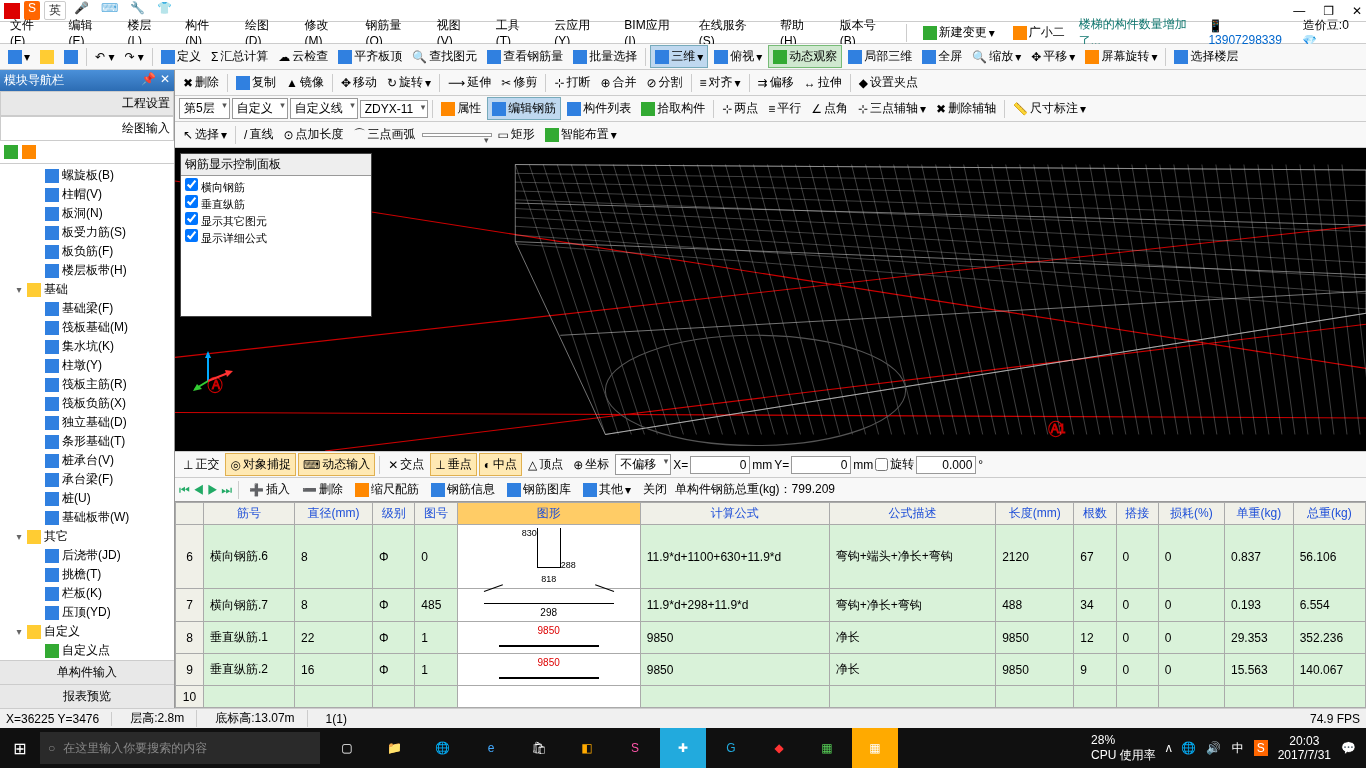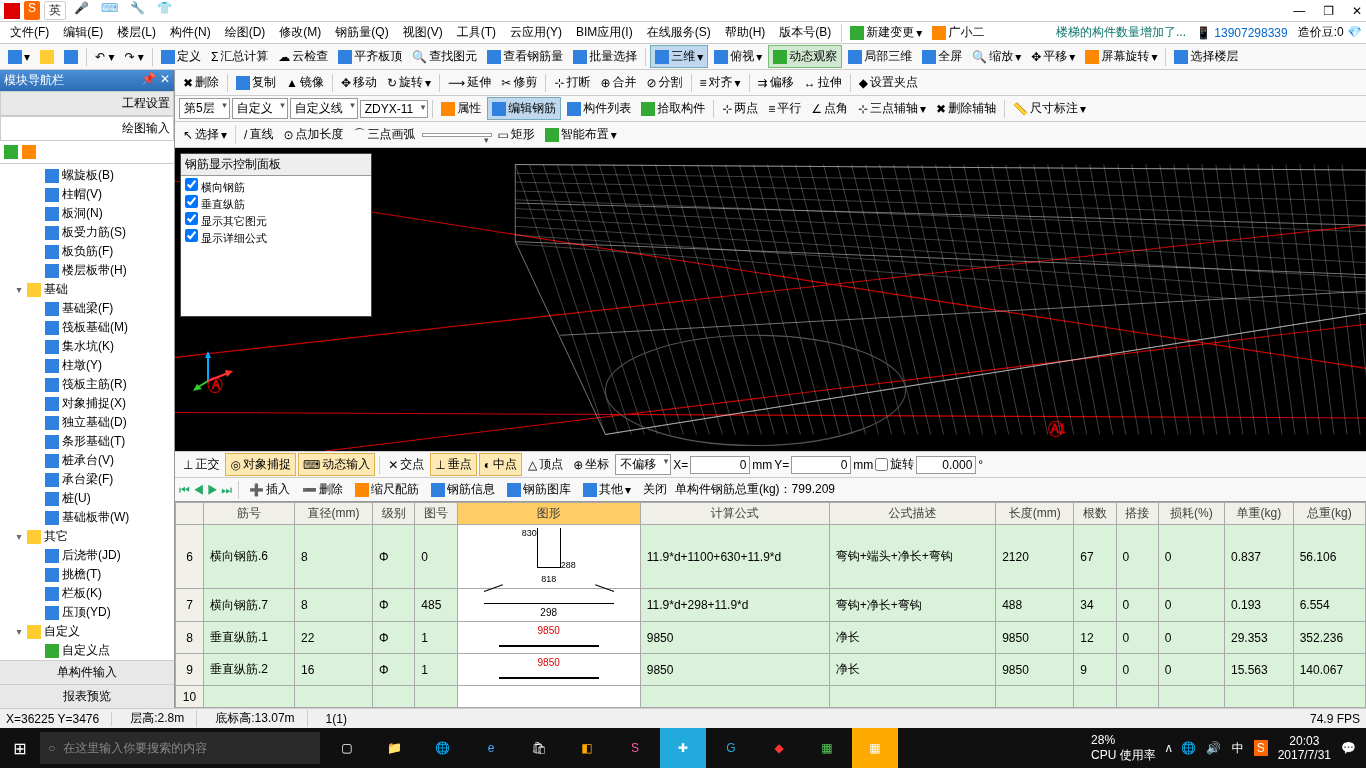--- a/index.html
+++ b/index.html
@@ -3,21 +3,21 @@
 <meta charset="utf-8">
 <style>
 * { margin: 0; padding: 0; box-sizing: border-box; font-family: "Microsoft YaHei", SimSun, Arial, sans-serif; font-size: 12px; }
 body { background: #f0f0f0; width: 1366px; height: 768px; overflow: hidden; display: flex; flex-direction: column; }
 .titlebar { background: #fff; height: 22px; display: flex; align-items: center; padding: 0 4px; border-bottom: 1px solid #ccc; }
 .titlebar .icon { width: 16px; height: 16px; background: #d00; margin-right: 4px; }
 .titlebar .title { flex: 1; white-space: nowrap; overflow: hidden; }
 .titlebar .ime { display: flex; gap: 4px; margin-right: 100px; }
 .titlebar .ime span { background: #ff6600; color: #fff; padding: 0 4px; border-radius: 2px; }
 .titlebar .winbtns { display: flex; gap: 18px; margin-left: auto; font-size: 14px; }
-.menubar { background: #fff; height: 22px; display: flex; align-items: center; padding: 0 4px; gap: 2px; border-bottom: 1px solid #ccc; }
+.menubar { background: #fff; height: 22px; display: flex; align-items: center; padding: 0 4px; gap: 10px; border-bottom: 1px solid #ccc; }
 .menubar .mi { padding: 2px 6px; cursor: default; }
 .menubar .right { margin-left: auto; display: flex; gap: 10px; align-items: center; }
 .menubar .linkblue { color: #0f766e; }
 .menubar .user { color: #0066cc; }
 .toolbar { background: #f8f8f8; height: 26px; display: flex; align-items: center; padding: 0 4px; gap: 2px; border-bottom: 1px solid #ccc; }
 .tb { display: flex; align-items: center; gap: 2px; padding: 2px 4px; white-space: nowrap; }
 .tb.active { background: #bfd8ef; border: 1px solid #7ab; }
 .sep { width: 1px; height: 18px; background: #ccc; margin: 0 2px; }
 .ico { width: 14px; height: 14px; display: inline-block; }
 .ico-blue { background: #3080e0; }
@@ -46,21 +46,21 @@
 .floatpanel .body { padding: 2px 4px; height: 140px; }
 .floatpanel label { display: block; font-size: 11px; }
 .axis3d { position: absolute; left: 18px; bottom: 60px; width: 40px; height: 40px; }
 .snapbar { background: #f8f8f8; border-top: 1px solid #ccc; display: flex; align-items: center; padding: 2px 4px; gap: 2px; height: 26px; }
 .snapbar .tb.active { background: #ffe9b3; border: 1px solid #e0b050; }
 .numbox { border: 1px solid #999; width: 60px; text-align: right; padding: 1px 3px; background: #fff; }
 .gridtoolbar { background: #f8f8f8; border-top: 1px solid #ccc; display: flex; align-items: center; padding: 2px 4px; gap: 4px; height: 24px; }
 .nav { display: flex; gap: 6px; color: #2a6; }
 .gridwrap { border-top: 1px solid #999; overflow: auto; }
 table.grid { border-collapse: collapse; width: 100%; background: #d5f0d5; }
-table.grid th { background: #f0f0e8; border: 1px solid #aaa; padding: 2px 4px; font-weight: normal; color: #404040; text-align: center; }
+table.grid th { background: #f0f0e8; border: 1px solid #aaa; padding: 2px 4px; font-weight: normal; color: #1d4ed8; text-align: center; }
 table.grid th.hl { background: #ffcc66; }
 table.grid td { border: 1px solid #aaa; padding: 3px 6px; background: #d9f2d9; height: 22px; }
 table.grid td.big { height: 48px; }
 table.grid td.rowhdr { background: #f0f0e8; text-align: center; width: 28px; }
 table.grid td.图形 { background: #fff; text-align: center; }
 .shapeline { display: inline-block; width: 100px; border-top: 2px solid #000; position: relative; }
 .shaperect { display: inline-block; width: 24px; height: 40px; border: 1px solid #000; border-top: none; position: relative; }
 .shapetrap { display: inline-block; width: 130px; height: 12px; border-bottom: 1px solid #000; position: relative; }
 .shapetrap:before,.shapetrap:after { content:""; position:absolute; top:-1px; width:20px; border-top:1px solid #000; }
 .shapetrap:before { left:0; transform: rotate(-20deg); transform-origin:left; }
@@ -251,21 +251,21 @@
           <span>柱墩(Y)</span>
         </div>
         <div class="treenode indent2">
           <span class="expand"></span>
           <i class="ico ico-blue"></i>
           <span>筏板主筋(R)</span>
         </div>
         <div class="treenode indent2">
           <span class="expand"></span>
           <i class="ico ico-blue"></i>
-          <span>对象捕捉(X)</span>
+          <span>筏板负筋(X)</span>
         </div>
         <div class="treenode indent2">
           <span class="expand"></span>
           <i class="ico ico-blue"></i>
           <span>独立基础(D)</span>
         </div>
         <div class="treenode indent2">
           <span class="expand"></span>
           <i class="ico ico-blue"></i>
           <span>条形基础(T)</span>

